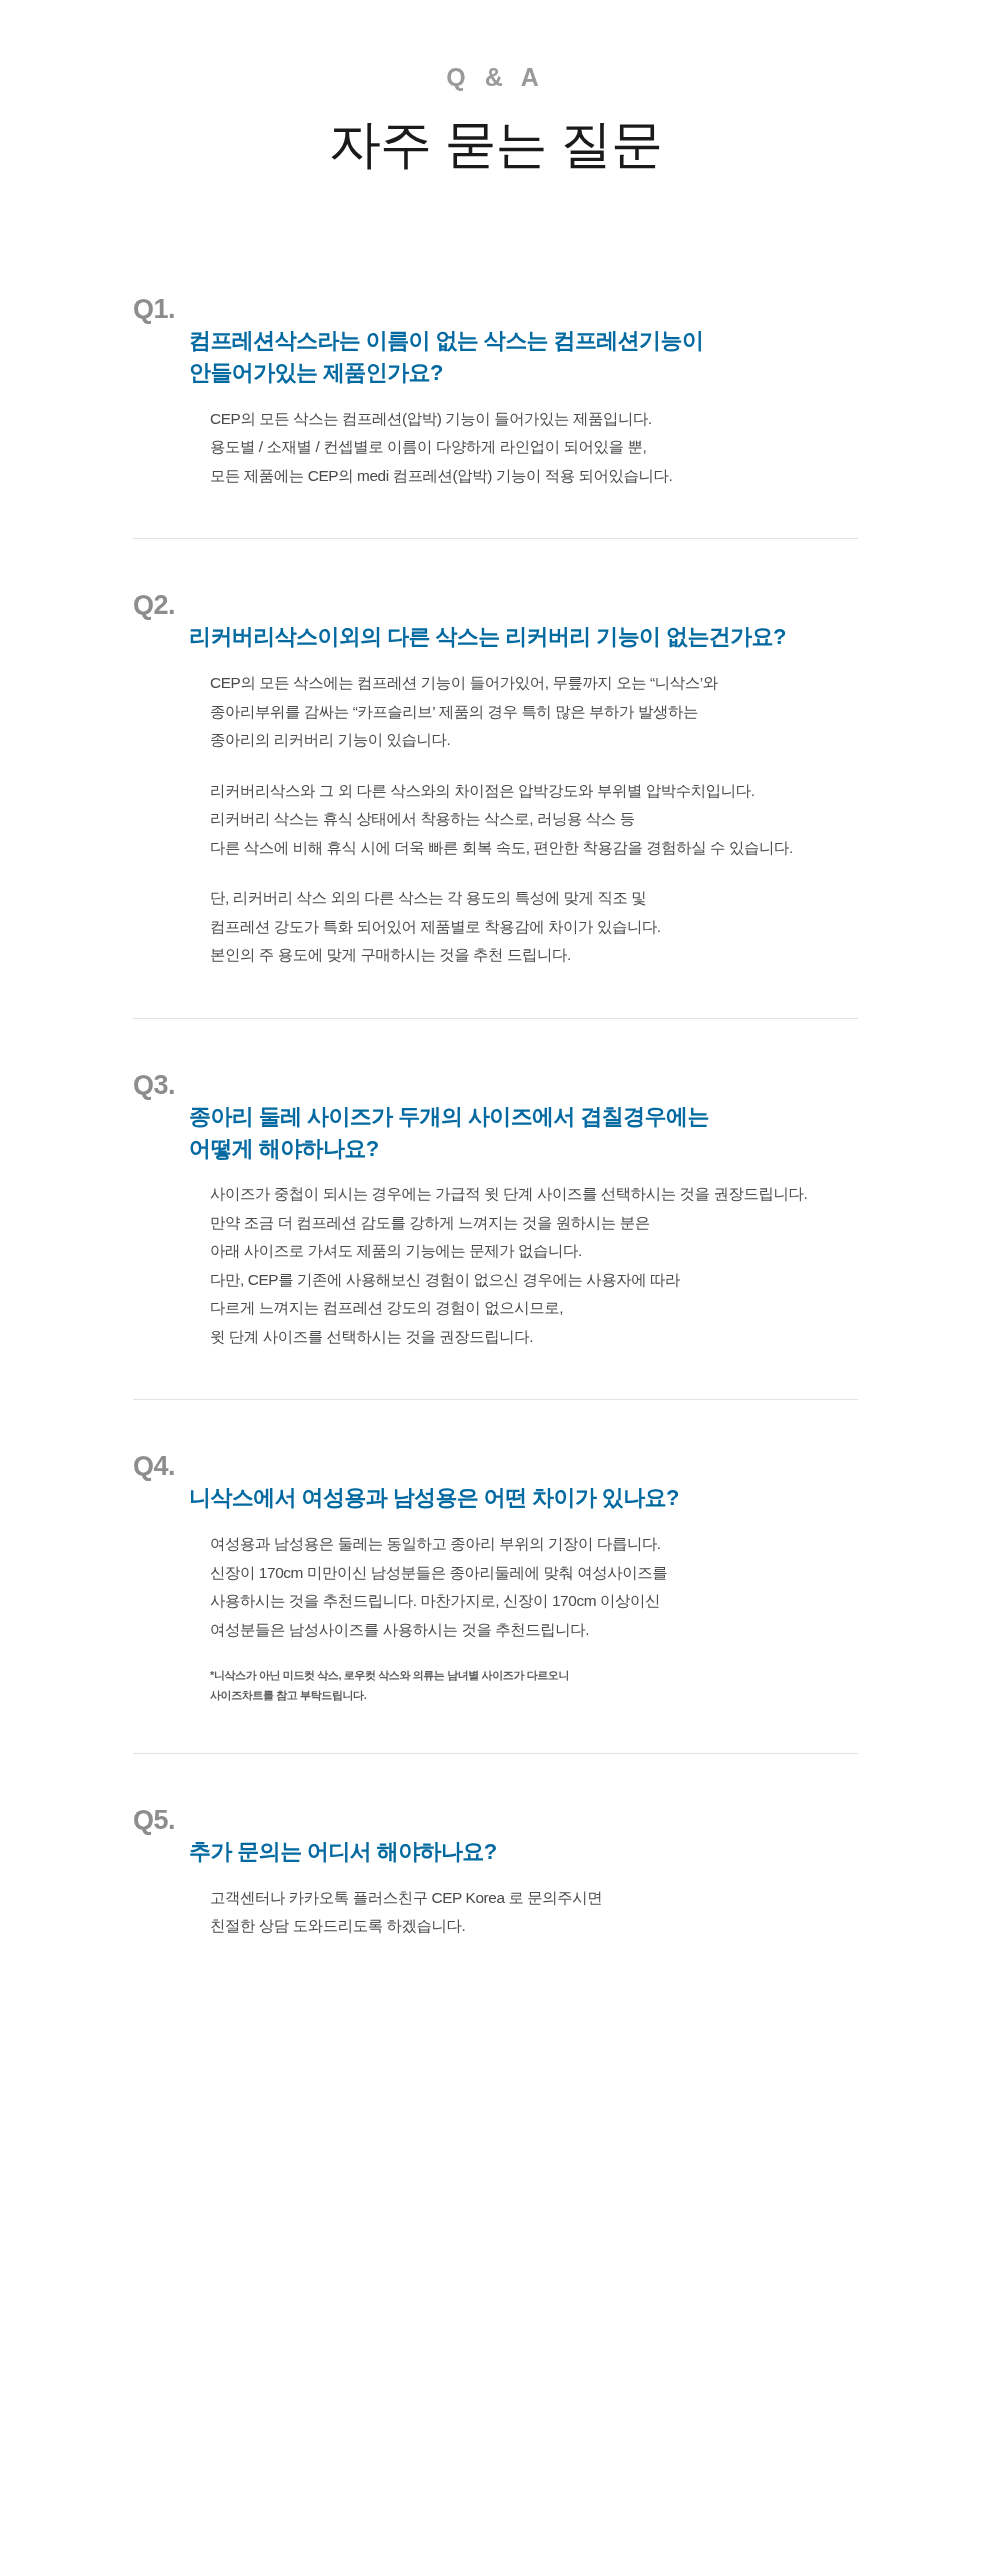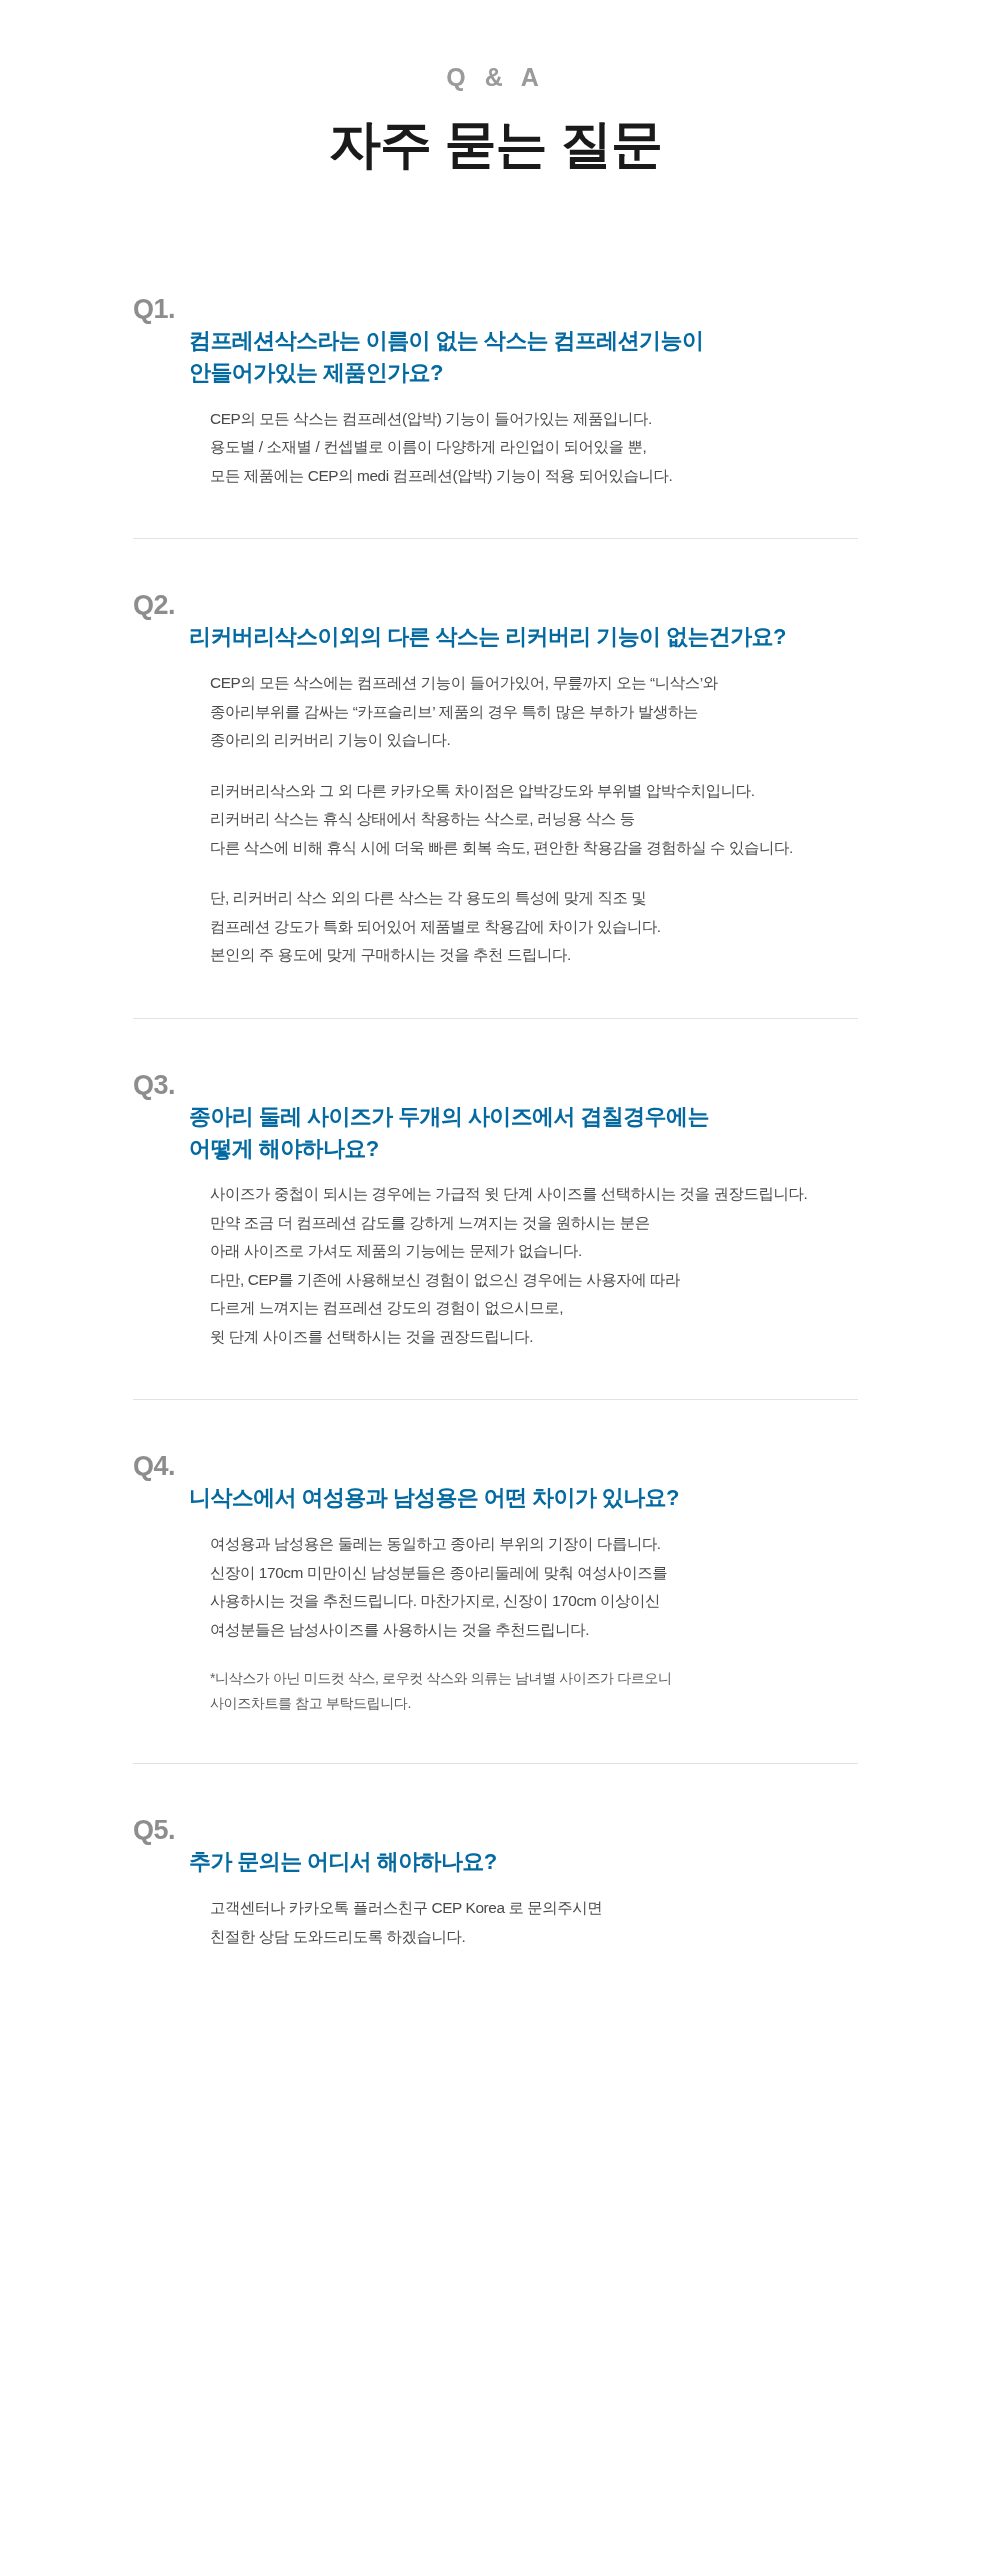--- a/index.html
+++ b/index.html
@@ -28,21 +28,21 @@
   }
   .header .eyebrow {
     font-size: 25px;
     letter-spacing: 6px;
     color: #9a9a9a;
     font-weight: 700;
     margin: 0 0 18px 0;
   }
   .header .title {
     font-size: 52px;
-    font-weight: 700;
+    font-weight: 400;
     color: #1a1a1a;
     letter-spacing: -1px;
     margin: 0;
   }
   .qa-list {
     margin: 0 auto;
     padding: 0;
     width: 843px;
     box-sizing: border-box;
   }
@@ -94,23 +94,24 @@
     line-height: 1.85;
     color: #4a4a4a;
     letter-spacing: -0.4px;
     white-space: pre-line;
     margin: 0 0 22px 0;
   }
   .a-para:last-child {
     margin-bottom: 0;
   }
   .a-para.note {
-    font-size: 14px;
+    font-size: 11px;
     color: #5c5c5c;
     line-height: 1.75;
+    font-weight: bold;
   }
   .spacer-top {
     height: 63px;
   }
   .bottom-pad {
     height: 238px;
   }
 </style>
 </head>
 <body>
@@ -145,21 +146,21 @@
       <div class="divider"></div>
       <div class="qa-inner">
         <div class="q-row">
           <span class="q-label">Q2.</span>
           <span class="q-text">리커버리삭스이외의 다른 삭스는 리커버리 기능이 없는건가요?</span>
         </div>
         <div class="a-block">
           <p class="a-para">CEP의 모든 삭스에는 컴프레션 기능이 들어가있어, 무릎까지 오는  “니삭스’와
 종아리부위를 감싸는  “카프슬리브’ 제품의 경우 특히 많은 부하가 발생하는
 종아리의 리커버리 기능이 있습니다.</p>
-          <p class="a-para">리커버리삭스와 그 외 다른 카카오톡 차이점은 압박강도와 부위별 압박수치입니다.
+          <p class="a-para">리커버리삭스와 그 외 다른 삭스와의 차이점은 압박강도와 부위별 압박수치입니다.
 리커버리 삭스는 휴식 상태에서 착용하는 삭스로, 러닝용 삭스 등
 다른 삭스에 비해 휴식 시에 더욱 빠른 회복 속도, 편안한 착용감을 경험하실 수 있습니다.</p>
           <p class="a-para">단, 리커버리 삭스 외의 다른 삭스는 각 용도의 특성에 맞게 직조 및
 컴프레션 강도가 특화 되어있어 제품별로 착용감에 차이가 있습니다.
 본인의 주 용도에 맞게 구매하시는 것을 추천 드립니다.</p>
         </div>
       </div>
     </div>
 
     <div class="qa-item">

